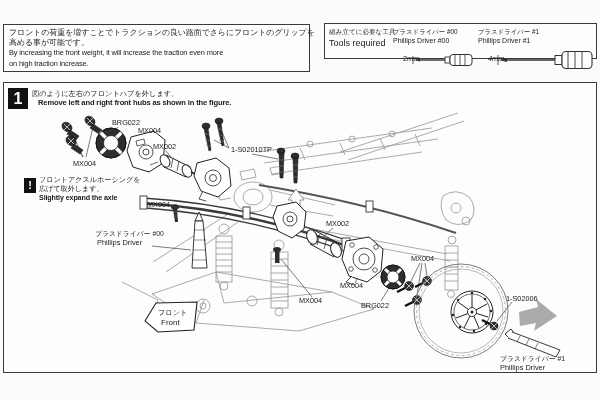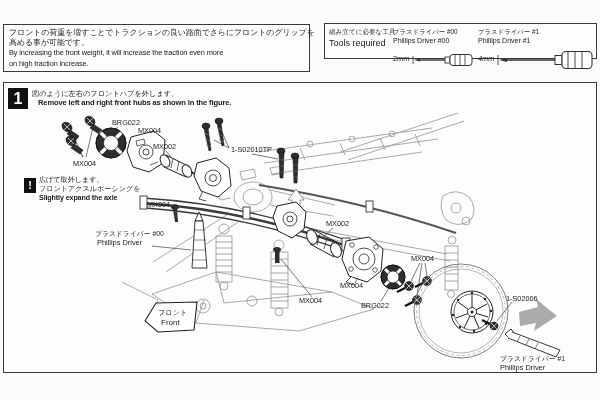--- a/index.html
+++ b/index.html
@@ -10,21 +10,21 @@
   }
   .box{position:absolute;border:1.4px solid #3a3a3a;background:#fdfdfc;box-sizing:border-box;}
   #note-box{left:3px;top:24px;width:307px;height:48px;padding:3px 5px;}
   #note-box .jp{font-size:7.9px;line-height:10.2px;white-space:nowrap;}
   #note-box .en{font-size:7.4px;letter-spacing:-0.12px;line-height:10.6px;white-space:nowrap;}
   #tools-box{left:324px;top:23px;width:273px;height:36px;}
   .tools-title-jp{position:absolute;left:4px;top:4px;font-size:6.6px;white-space:nowrap;}
   .tools-title-en{position:absolute;left:4px;top:14px;font-size:9px;white-space:nowrap;}
   .tool-name-jp{position:absolute;font-size:6.4px;white-space:nowrap;}
   .tool-name-en{position:absolute;font-size:7px;white-space:nowrap;}
-  .tool-size{position:absolute;font-size:7.4px;white-space:nowrap;}
+  .tool-size{position:absolute;font-size:7.4px;white-space:nowrap;margin-left:10px;}
   #main-box{left:3px;top:82px;width:594px;height:291px;}
   #step-badge{position:absolute;left:8px;top:88px;width:20px;height:21px;background:#111;
     color:#fff;font-weight:bold;font-size:16px;text-align:center;line-height:21px;}
   #step-jp{position:absolute;left:32px;top:89px;font-size:7.2px;white-space:nowrap;}
   #step-en{position:absolute;left:38px;top:98px;font-size:7.6px;letter-spacing:-0.15px;white-space:nowrap;font-weight:bold;}
   #caution{position:absolute;left:24px;top:176px;width:150px;}
   #caution .icon{position:absolute;left:0;top:2px;width:12px;height:15px;background:#111;
     color:#fff;font-weight:bold;font-size:11px;text-align:center;line-height:15px;}
   #caution .lines{margin-left:15px;}
   #caution .jp{font-size:7.1px;line-height:9.2px;white-space:nowrap;}
@@ -79,22 +79,22 @@
 </div>
 
 <div class="box" id="main-box"></div>
 <div id="step-badge">1</div>
 <div id="step-jp">図のように左右のフロントハブを外します。</div>
 <div id="step-en">Remove left and right front hubs as shown in the figure.</div>
 
 <div id="caution">
   <div class="icon">!</div>
   <div class="lines">
+    <div class="jp">フロントアクスルホーシングを</div>
     <div class="jp">広げて取外します。</div>
-    <div class="jp">フロントアクスルホーシングを</div>
     <div class="en">Slightly expand the axle</div>
   </div>
 </div>
 
 <svg width="600" height="400" viewBox="0 0 600 400">
 
   <g stroke="#949494" stroke-width="0.8" fill="none">
     <path d="M258,152 L432,128 M264,163 L438,139 M272,174 L422,152"></path>
     <path d="M300,148 L305,160 M340,143 L345,155 M380,138 L385,150 M415,134 L420,146"></path>
     <path d="M340,152 L458,113 M348,160 L464,121"></path>

